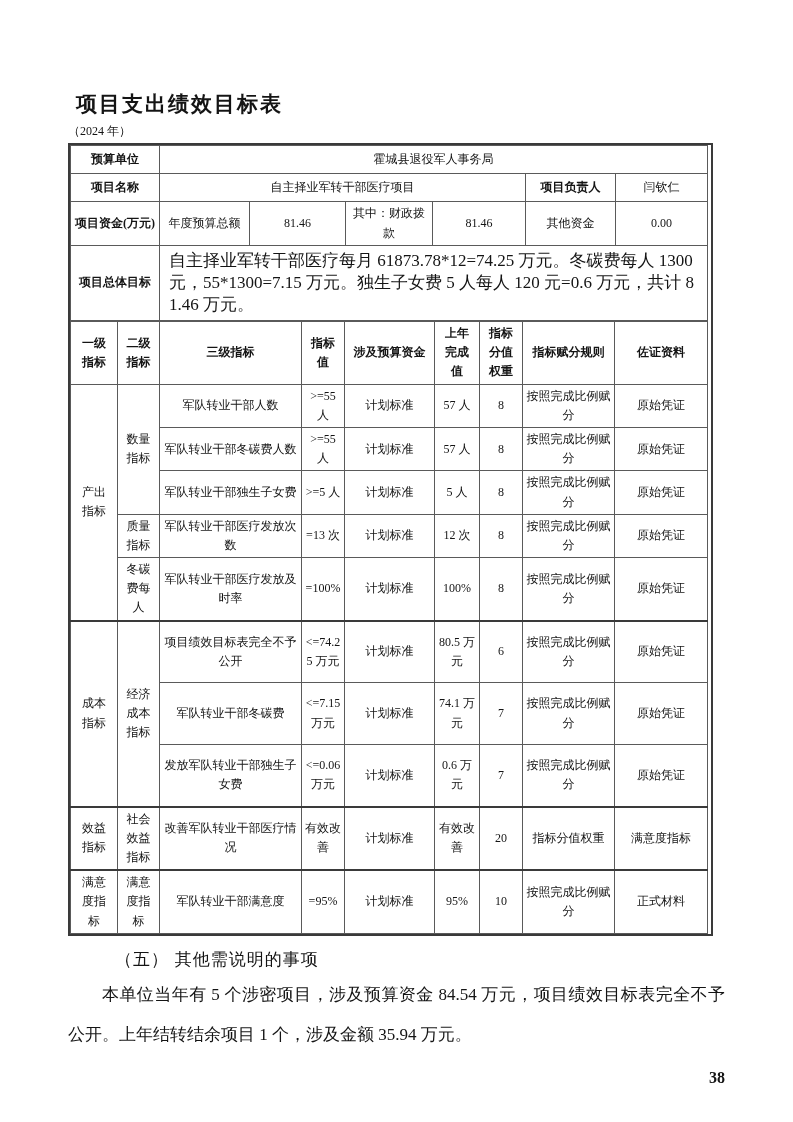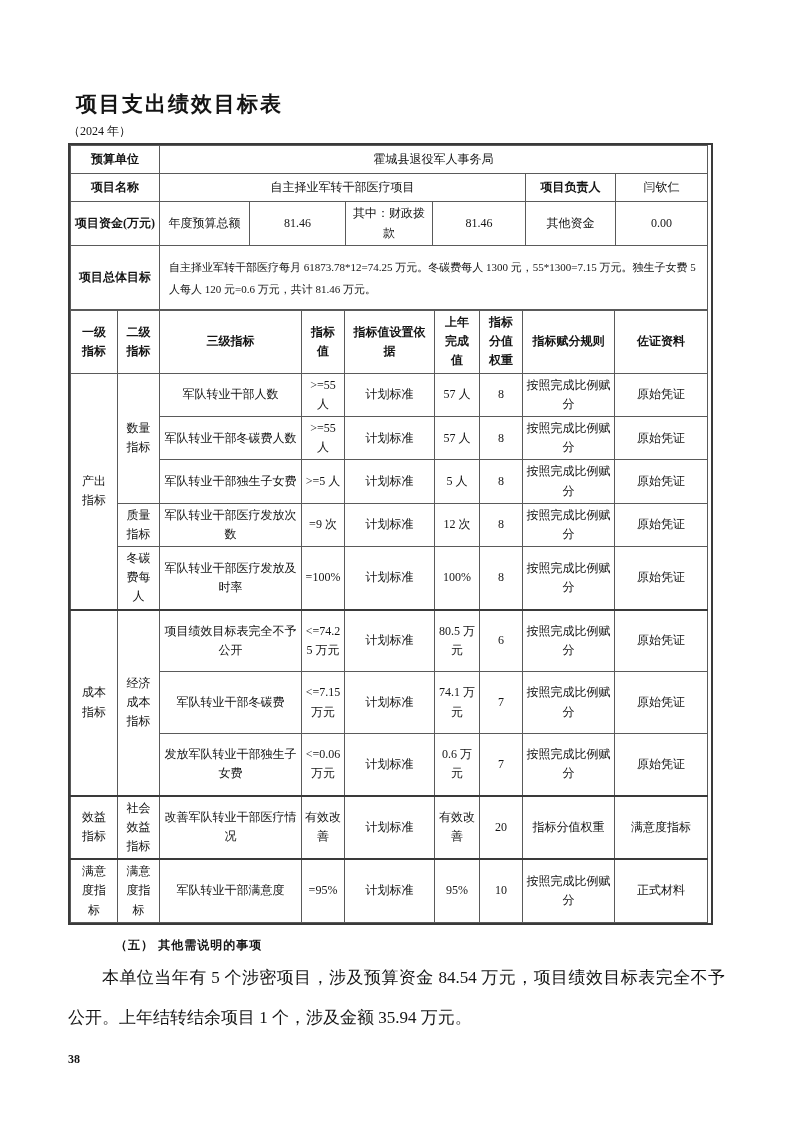--- a/index.html
+++ b/index.html
@@ -13,39 +13,39 @@
     font-family:"Liberation Sans","DejaVu Sans",sans-serif;letter-spacing:2px;
   }
   .doc-subtitle{text-align:left;font-size:12px;margin-top:10px;line-height:13px;}
   .tbl-wrap{width:641px;margin-top:5px;border:2px solid #3a3a3a;}
   table{border-collapse:collapse;table-layout:fixed;width:637px;}
   td{
     border:1px solid #5a5a5a;text-align:center;vertical-align:middle;
     font-size:12px;line-height:1.6;padding:2px 3px;overflow:hidden;word-break:break-all;
   }
   td.lbl{font-weight:bold;}
-  td.goal-val{text-align:left;padding:4px 9px;line-height:22px;font-size:11px;}
+  td.goal-val{text-align:left;padding:4px 9px;line-height:22px;font-size:17px;}
   .hdr td{font-weight:bold;padding:2px 6px;}
   td.narrow{padding:2px 6px;}
   tr.ir1{height:28px;}
   tr.ir3{height:44px;}
   tr.ir4{height:64px;}
   tr.hrow{height:53px;}
   tr.r-s{height:42px;}
   tr.r-l{height:62px;}
   tr.sect td{border-top-width:2px;border-top-color:#3a3a3a;}
   .notes-heading{
-    font-size:12px;font-weight:bold;margin-top:12px;padding-left:47px;
+    font-size:17px;font-weight:normal;margin-top:12px;padding-left:47px;
     font-family:"Liberation Sans","DejaVu Sans",sans-serif;letter-spacing:1px;
   }
   .notes-para{
     font-size:17px;line-height:40px;text-align:justify;text-indent:2em;
     margin-top:4px;width:657px;
   }
-  .page-num{text-align:left;font-size:12px;font-weight:bold;margin-top:14px;}
+  .page-num{text-align:right;font-size:16px;font-weight:bold;margin-top:14px;}
 </style>
 </head>
 <body>
 
 <div class="page">
 
   <div class="doc-title">项目支出绩效目标表</div>
   <div class="doc-subtitle">（2024 年）</div>
 
   <div class="tbl-wrap">
@@ -98,21 +98,21 @@
         <col style="width:43px">
           <col style="width:92px">
           <col style="width:93px">
       </colgroup>
       <tbody>
           <tr class="hrow hdr">
         <td>一级指标</td>
         <td>二级指标</td>
         <td>三级指标</td>
         <td>指标值</td>
-        <td>指标值设置依据</td>
+        <td>涉及预算资金</td>
         <td>上年完成值</td>
         <td>指标分值权重</td>
         <td>指标赋分规则</td>
         <td>佐证资料</td>
       </tr>
 
       <tr class="r-s">
         <td rowspan="5" class="narrow">产出指标</td>
         <td rowspan="3" class="narrow">数量指标</td>
         <td>军队转业干部人数</td>
@@ -137,21 +137,21 @@
         <td>&gt;=5 人</td>
         <td>计划标准</td>
         <td>5 人</td>
         <td>8</td>
         <td>按照完成比例赋分</td>
         <td>原始凭证</td>
       </tr>
       <tr class="r-s">
         <td class="narrow">质量指标</td>
         <td>军队转业干部医疗发放次数</td>
-        <td>=9 次</td>
+        <td>=13 次</td>
         <td>计划标准</td>
         <td>12 次</td>
         <td>8</td>
         <td>按照完成比例赋分</td>
         <td>原始凭证</td>
       </tr>
       <tr class="r-s">
         <td class="narrow">冬碳费每人</td>
         <td>军队转业干部医疗发放及时率</td>
         <td>=100%</td>

